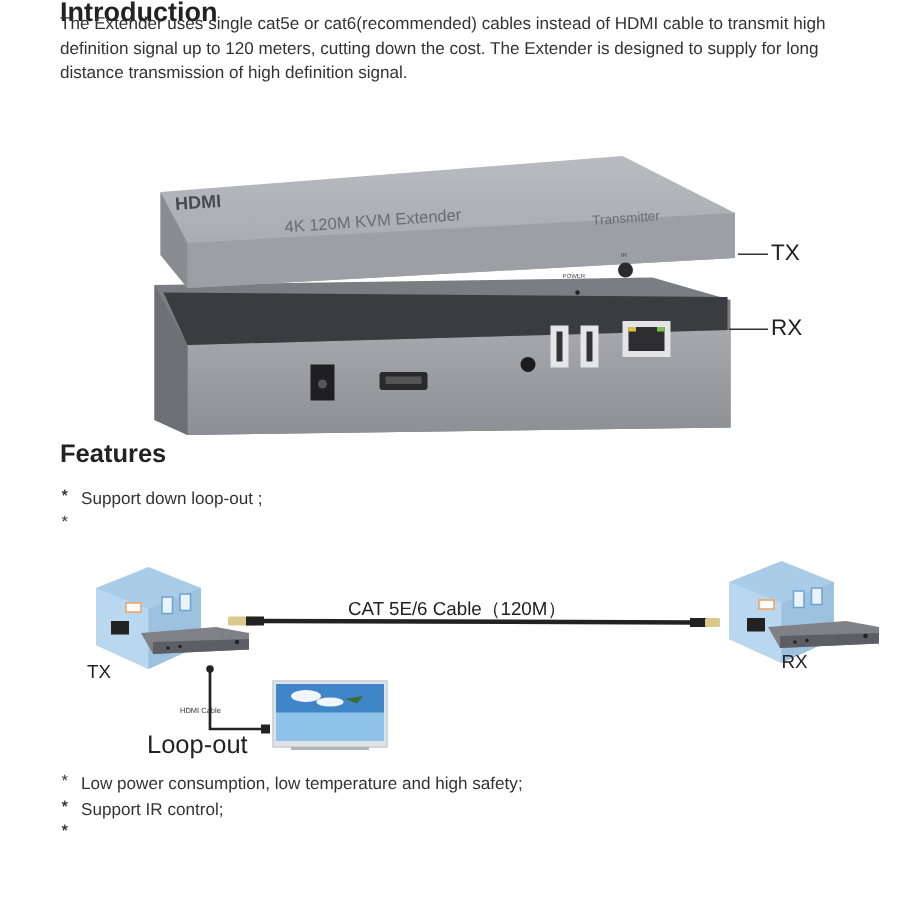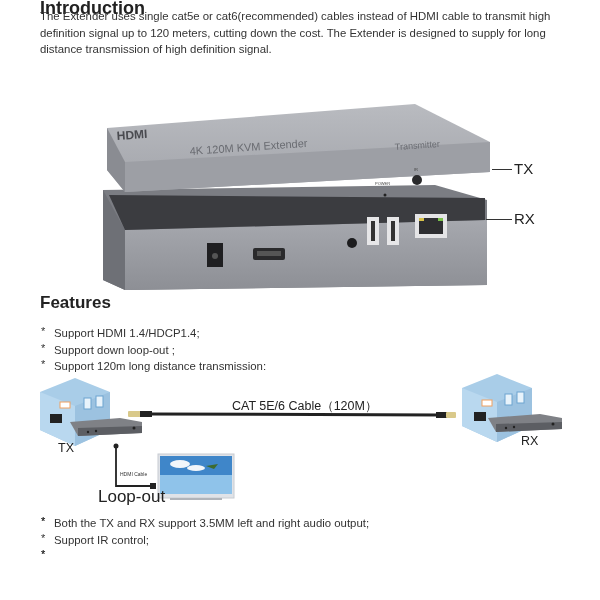--- a/index.html
+++ b/index.html
@@ -12,21 +12,21 @@
     .flist li .b { position: absolute; left: 1px; top: -2px; font-size: 11px; }
     #fl1 { top: 325px; }
     #fl2 { top: 515px; }
 
     
     .photo { position: absolute; left: 95px; top: 100px; width: 400px; height: 195px; }
     .lbl { position: absolute; font-size: 15px; color: #222; }
     .leader { position: absolute; height: 1px; background: #333; }
 
     
-    .diag { position: absolute; left: 0; top: 370px; width: 504px; height: 140px; }
+    .diag { position: absolute; left: 0; top: 370px; width: 504px; height: 140px; padding-left: 24px; }
     .dtext { position: absolute; font-size: 12px; color: #222; }
   </style>
 </head>
 <body>
 
 <div class="h1">Introduction</div>
 <div class="intro">The Extender uses single cat5e or cat6(recommended) cables instead of HDMI cable to transmit high definition signal up to 120 meters, cutting down the cost. The Extender is designed to supply for long distance transmission of high definition signal.</div>
 
 <div class="photo">
   <svg width="400" height="195" viewBox="0 0 400 195">
@@ -75,23 +75,23 @@
     <rect x="343" y="118" width="5" height="3" fill="#7ac04a"></rect>
   </svg>
 </div>
 <div class="leader" style="left:492px; top:169px; width:20px;"></div>
 <div class="lbl" style="left:514px; top:160px;">TX</div>
 <div class="leader" style="left:486px; top:219px; width:26px;"></div>
 <div class="lbl" style="left:514px; top:210px;">RX</div>
 
 <div class="h2">Features</div>
 <ul class="flist" id="fl1">
-  <li><span class="b">*</span><span>Support HDMI 1.4/HDCP1.4;</span></li>
+  <li><span class="b">*</span></li>
   <li><span class="b">*</span><span>Support down loop-out ;</span></li>
-  <li><span class="b">*</span><span>Support 120m long distance transmission:</span></li>
+  <li><span class="b">*</span></li>
 </ul>
 
 <div class="diag">
   <svg width="600" height="140" viewBox="0 0 600 140">
 
     <g>
       <path d="M40 22 L75 8 L110 22 L110 60 L75 76 L40 60 Z" fill="#a9cde8"></path>
       <path d="M40 22 L75 36 L75 76 L40 60 Z" fill="#b9d8ef"></path>
       <path d="M75 36 L110 22 L110 60 L75 76 Z" fill="#9cc2e0"></path>
       <rect x="84" y="28" width="7" height="11" fill="#e8f3fb" stroke="#6da4cf" stroke-width="1"></rect>
@@ -145,18 +145,18 @@
     </g>
   </svg>
   <div class="dtext" style="left:232px; top:28px; font-size:12.5px;">CAT 5E/6 Cable（120M）</div>
   <div class="dtext" style="left:58px; top:71px; font-size:12.5px;">TX</div>
   <div class="dtext" style="left:521px; top:64px; font-size:12.5px;">RX</div>
   <div class="dtext" style="left:120px; top:101px; font-size:5px; color:#333;">HDMI Cable</div>
   <div class="dtext" style="left:98px; top:117px; font-size:17px;">Loop-out</div>
 </div>
 
 <ul class="flist" id="fl2">
+  <li><span class="b">*</span><span>Low power consumption, low temperature and high safety;</span></li>
   <li><span class="b">*</span></li>
-  <li><span class="b">*</span><span>Both the TX and RX support 3.5MM left and right audio output;</span></li>
   <li><span class="b">*</span><span>Support IR control;</span></li>
   <li><span class="b">*</span></li>
   <li><span class="b">*</span></li>
 </ul>
 
 </body></html>

